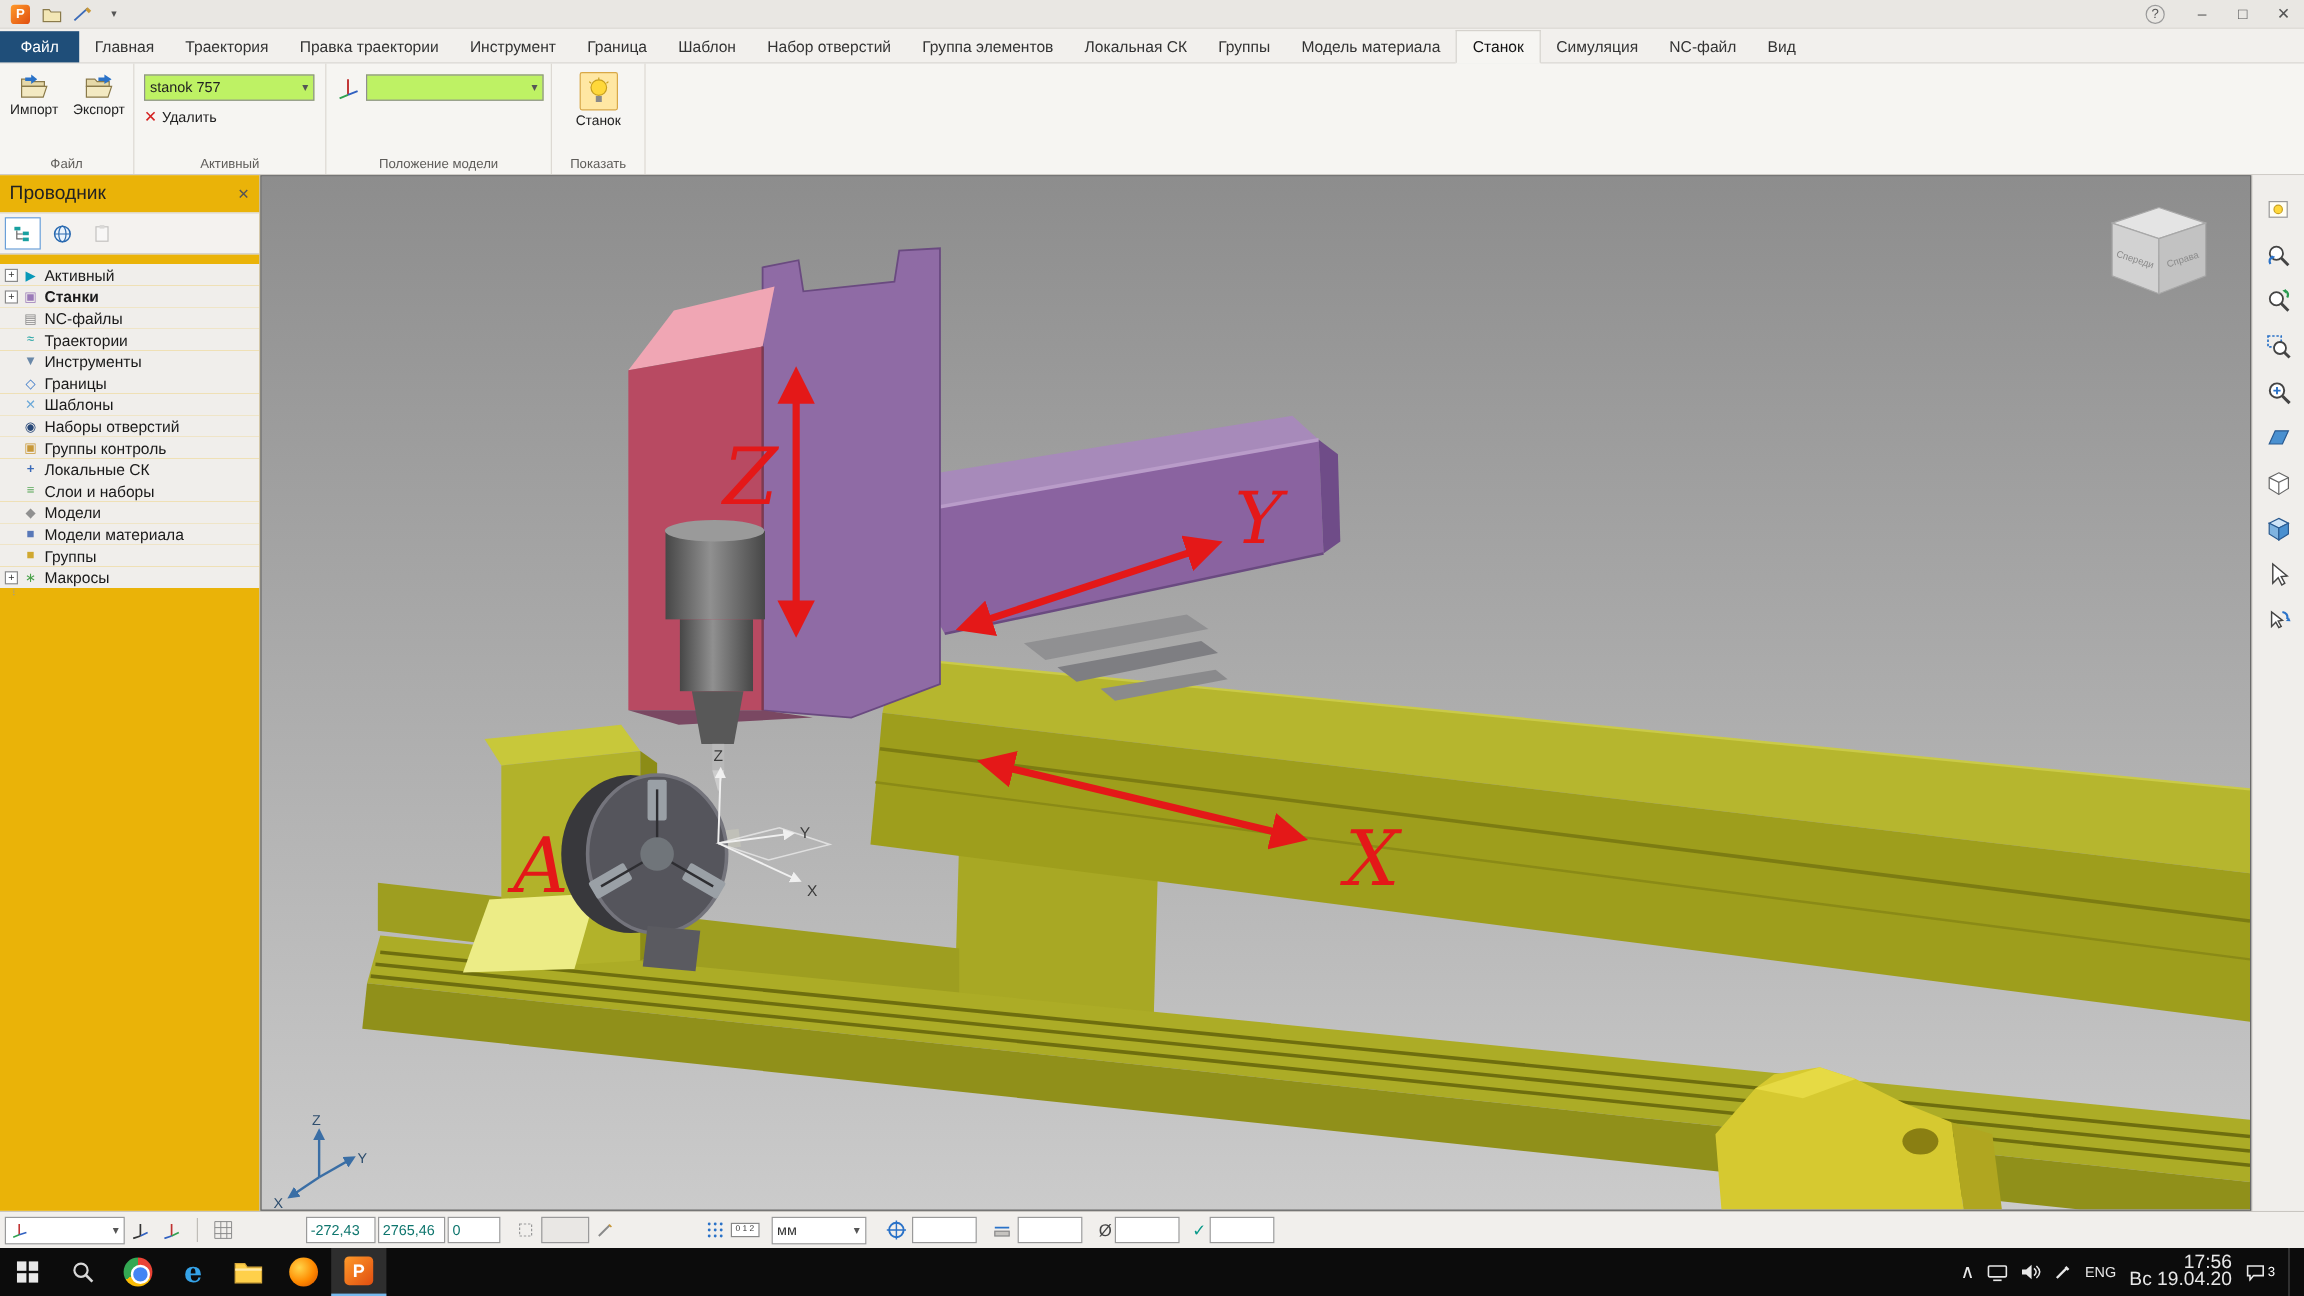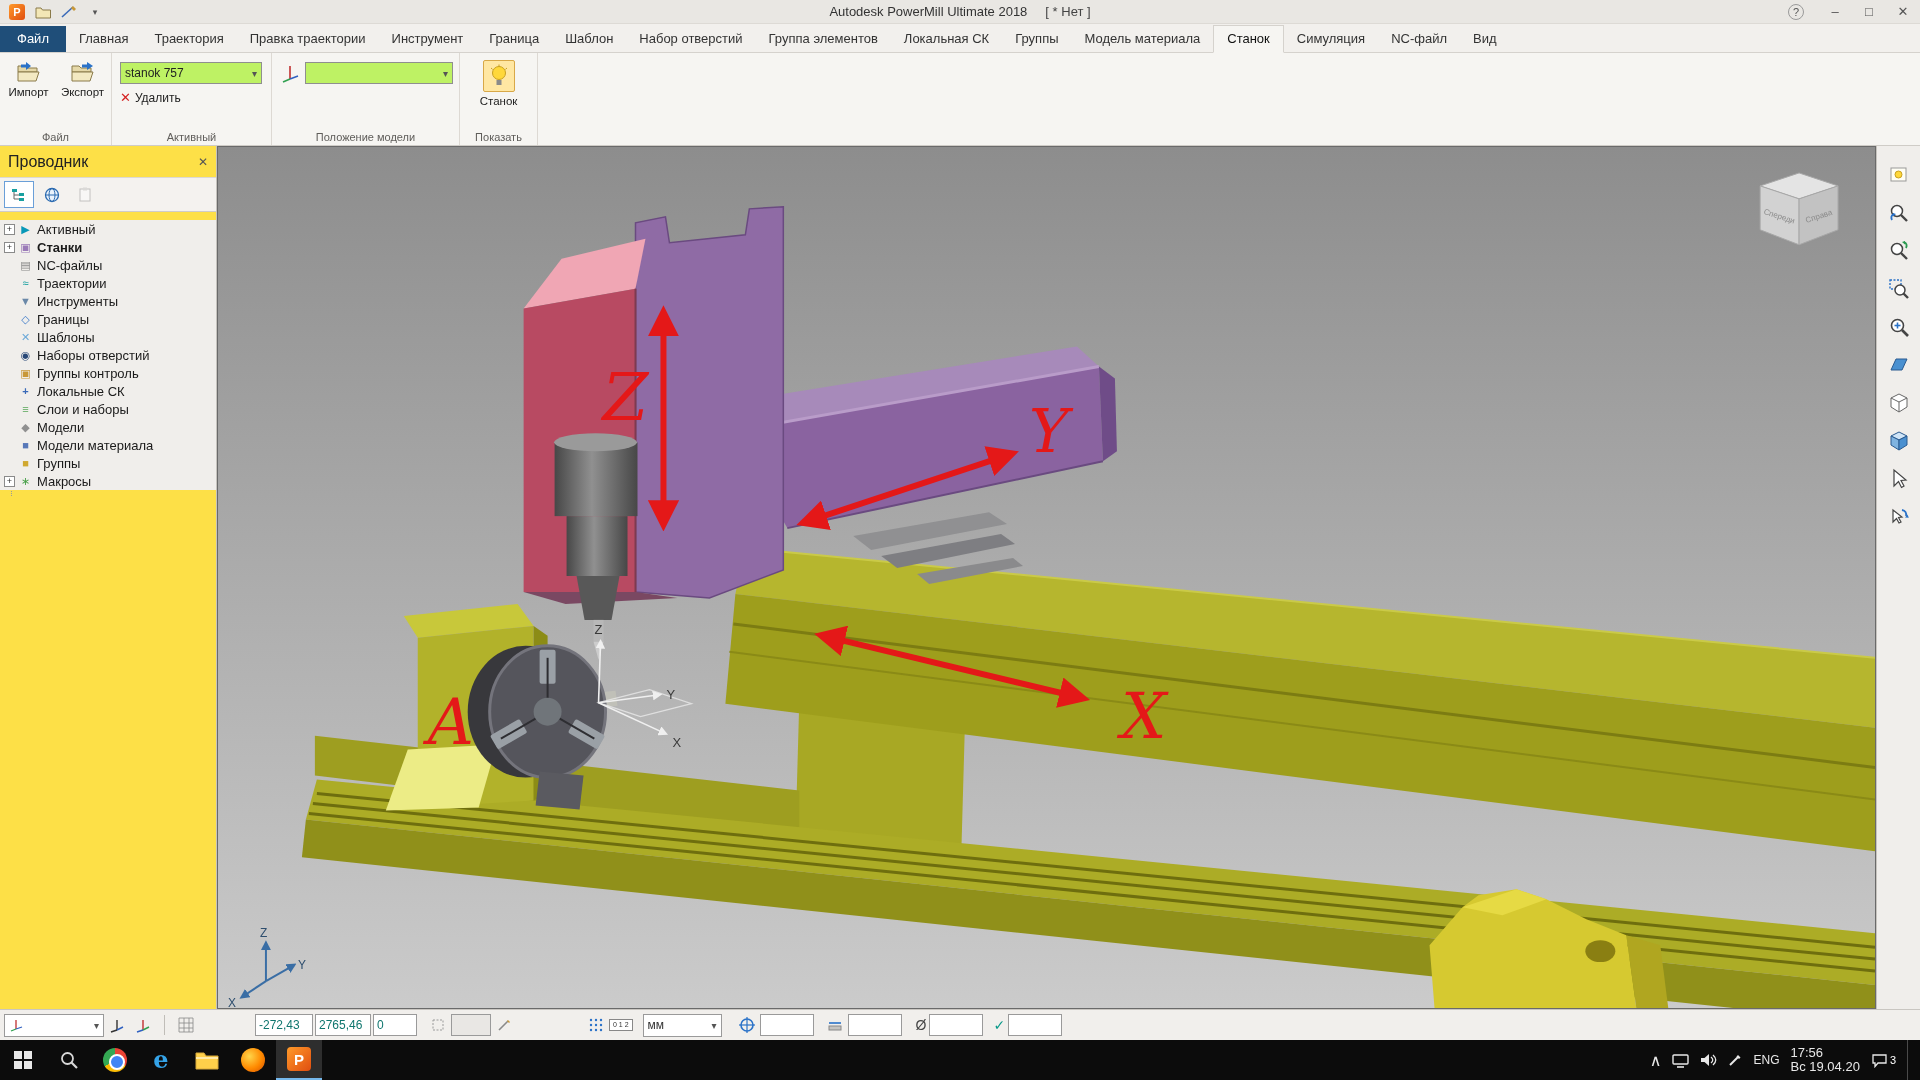--- a/index.html
+++ b/index.html
@@ -50,21 +50,21 @@
   .disbtn { width:90px; display:flex; flex-direction:column; align-items:center; gap:2px; padding-top:5px;
     font-size:10.5px; color:#a6a4a0; text-align:center; line-height:12px; }
   .g-show { width:78px; display:flex; justify-content:center; }
   .showbtn { display:flex; flex-direction:column; align-items:center; gap:3px; padding-top:3px;
     font-size:11.5px; color:#222; }
   .bulbbox { width:32px; height:32px; background:#ffe7a3; border:1px solid #d8a848; border-radius:2px;
     display:flex; align-items:center; justify-content:center; }
 
   
   .main { height:863px; display:flex; }
-  .explorer { width:217px; background:#fde047; border-right:1px solid #c6c3be; position:relative; }
+  .explorer { width:217px; background:#eab308; border-right:1px solid #c6c3be; position:relative; }
   .exp-header { height:31px; display:flex; align-items:center; padding:0 8px; font-size:16px; color:#222; }
   .exp-close { margin-left:auto; font-size:12px; color:#555; }
   .exp-toolbar { height:35px; display:flex; align-items:center; gap:3px; padding:0 4px;
     border-top:1px solid #dcd9d4; border-bottom:1px solid #cfccc7; background:#f4f2ef; }
   .etb { width:30px; height:27px; display:flex; align-items:center; justify-content:center; border:1px solid transparent; }
   .etb.on { background:#fff; border:1px solid #6a9fd8; }
   .etb.off { opacity:.45; }
   .tree { position:relative; padding-top:8px; }
   .treeline { position:absolute; left:11px; top:16px; height:268px; border-left:1px dotted #9a9a9a; }
   .titem { height:18px; display:flex; align-items:center; padding-left:4px; font-size:13px; color:#1a1a1a;
@@ -109,21 +109,21 @@
     background:conic-gradient(#ea4335 0 33%, #fbbc05 0 66%, #34a853 0 100%); position:relative; }
   .chrome-ico::after { content:""; position:absolute; left:6px; top:6px; width:12px; height:12px;
     border-radius:50%; background:#4285f4; border:2px solid #fff; }
   .edge-ico { font-size:24px; font-weight:bold; color:#35a3e8; font-family:"DejaVu Serif",serif; line-height:24px; }
   .ff-ico { width:24px; height:24px; border-radius:50%;
     background:radial-gradient(circle at 35% 35%, #ffd54a, #ff8a00 55%, #d44d00); }
   .pm-ico { width:24px; height:24px; border-radius:4px; background:linear-gradient(135deg,#ff9a2a,#e04e10);
     color:#fff; font-weight:bold; font-size:15px; display:flex; align-items:center; justify-content:center; }
   .tray { margin-left:auto; display:flex; align-items:center; gap:11px; padding-right:8px; }
   .tray .tico2 { display:flex; align-items:center; justify-content:center; }
-  .clock { text-align:left; font-size:13px; line-height:14px; }
+  .clock { text-align:right; font-size:16px; line-height:14px; }
   .badge { font-size:11px; color:#fff; margin-left:2px; }
   .show-desktop { width:5px; border-left:1px solid #4a4a4a; height:100%; }
 </style>
 </head>
 <body>
 
 <div class="app">
 
   <div class="titlebar">
     <div class="qat">
@@ -135,23 +135,20 @@
             <path d="M1,3 h5 l1.5,2 h8 v8 h-14.5 z" fill="#f3e7b6" stroke="#8a7a4a"></path>
           </svg>
       </span>
       <span class="qico">
         <svg width="16" height="14" viewBox="0 0 16 14">
             <line x1="1" y1="12" x2="12" y2="2" stroke="#3a6ab8" stroke-width="1.6"></line>
             <polygon points="12,1 15,4 13,6 10,3" fill="#c89838"></polygon>
           </svg>
       </span>
       <span class="qico" style="font-size:9px;color:#555">▾</span>
-    </div>
-    <div class="title">
-      <span>Autodesk PowerMill Ultimate 2018</span><span class="docstate">[ * Нет ]</span>
     </div>
     <div class="winctl">
       <span class="help">?</span>
       <span>–</span>
       <span>□</span>
       <span>✕</span>
     </div>
   </div>
 
   <div class="tabrow">

